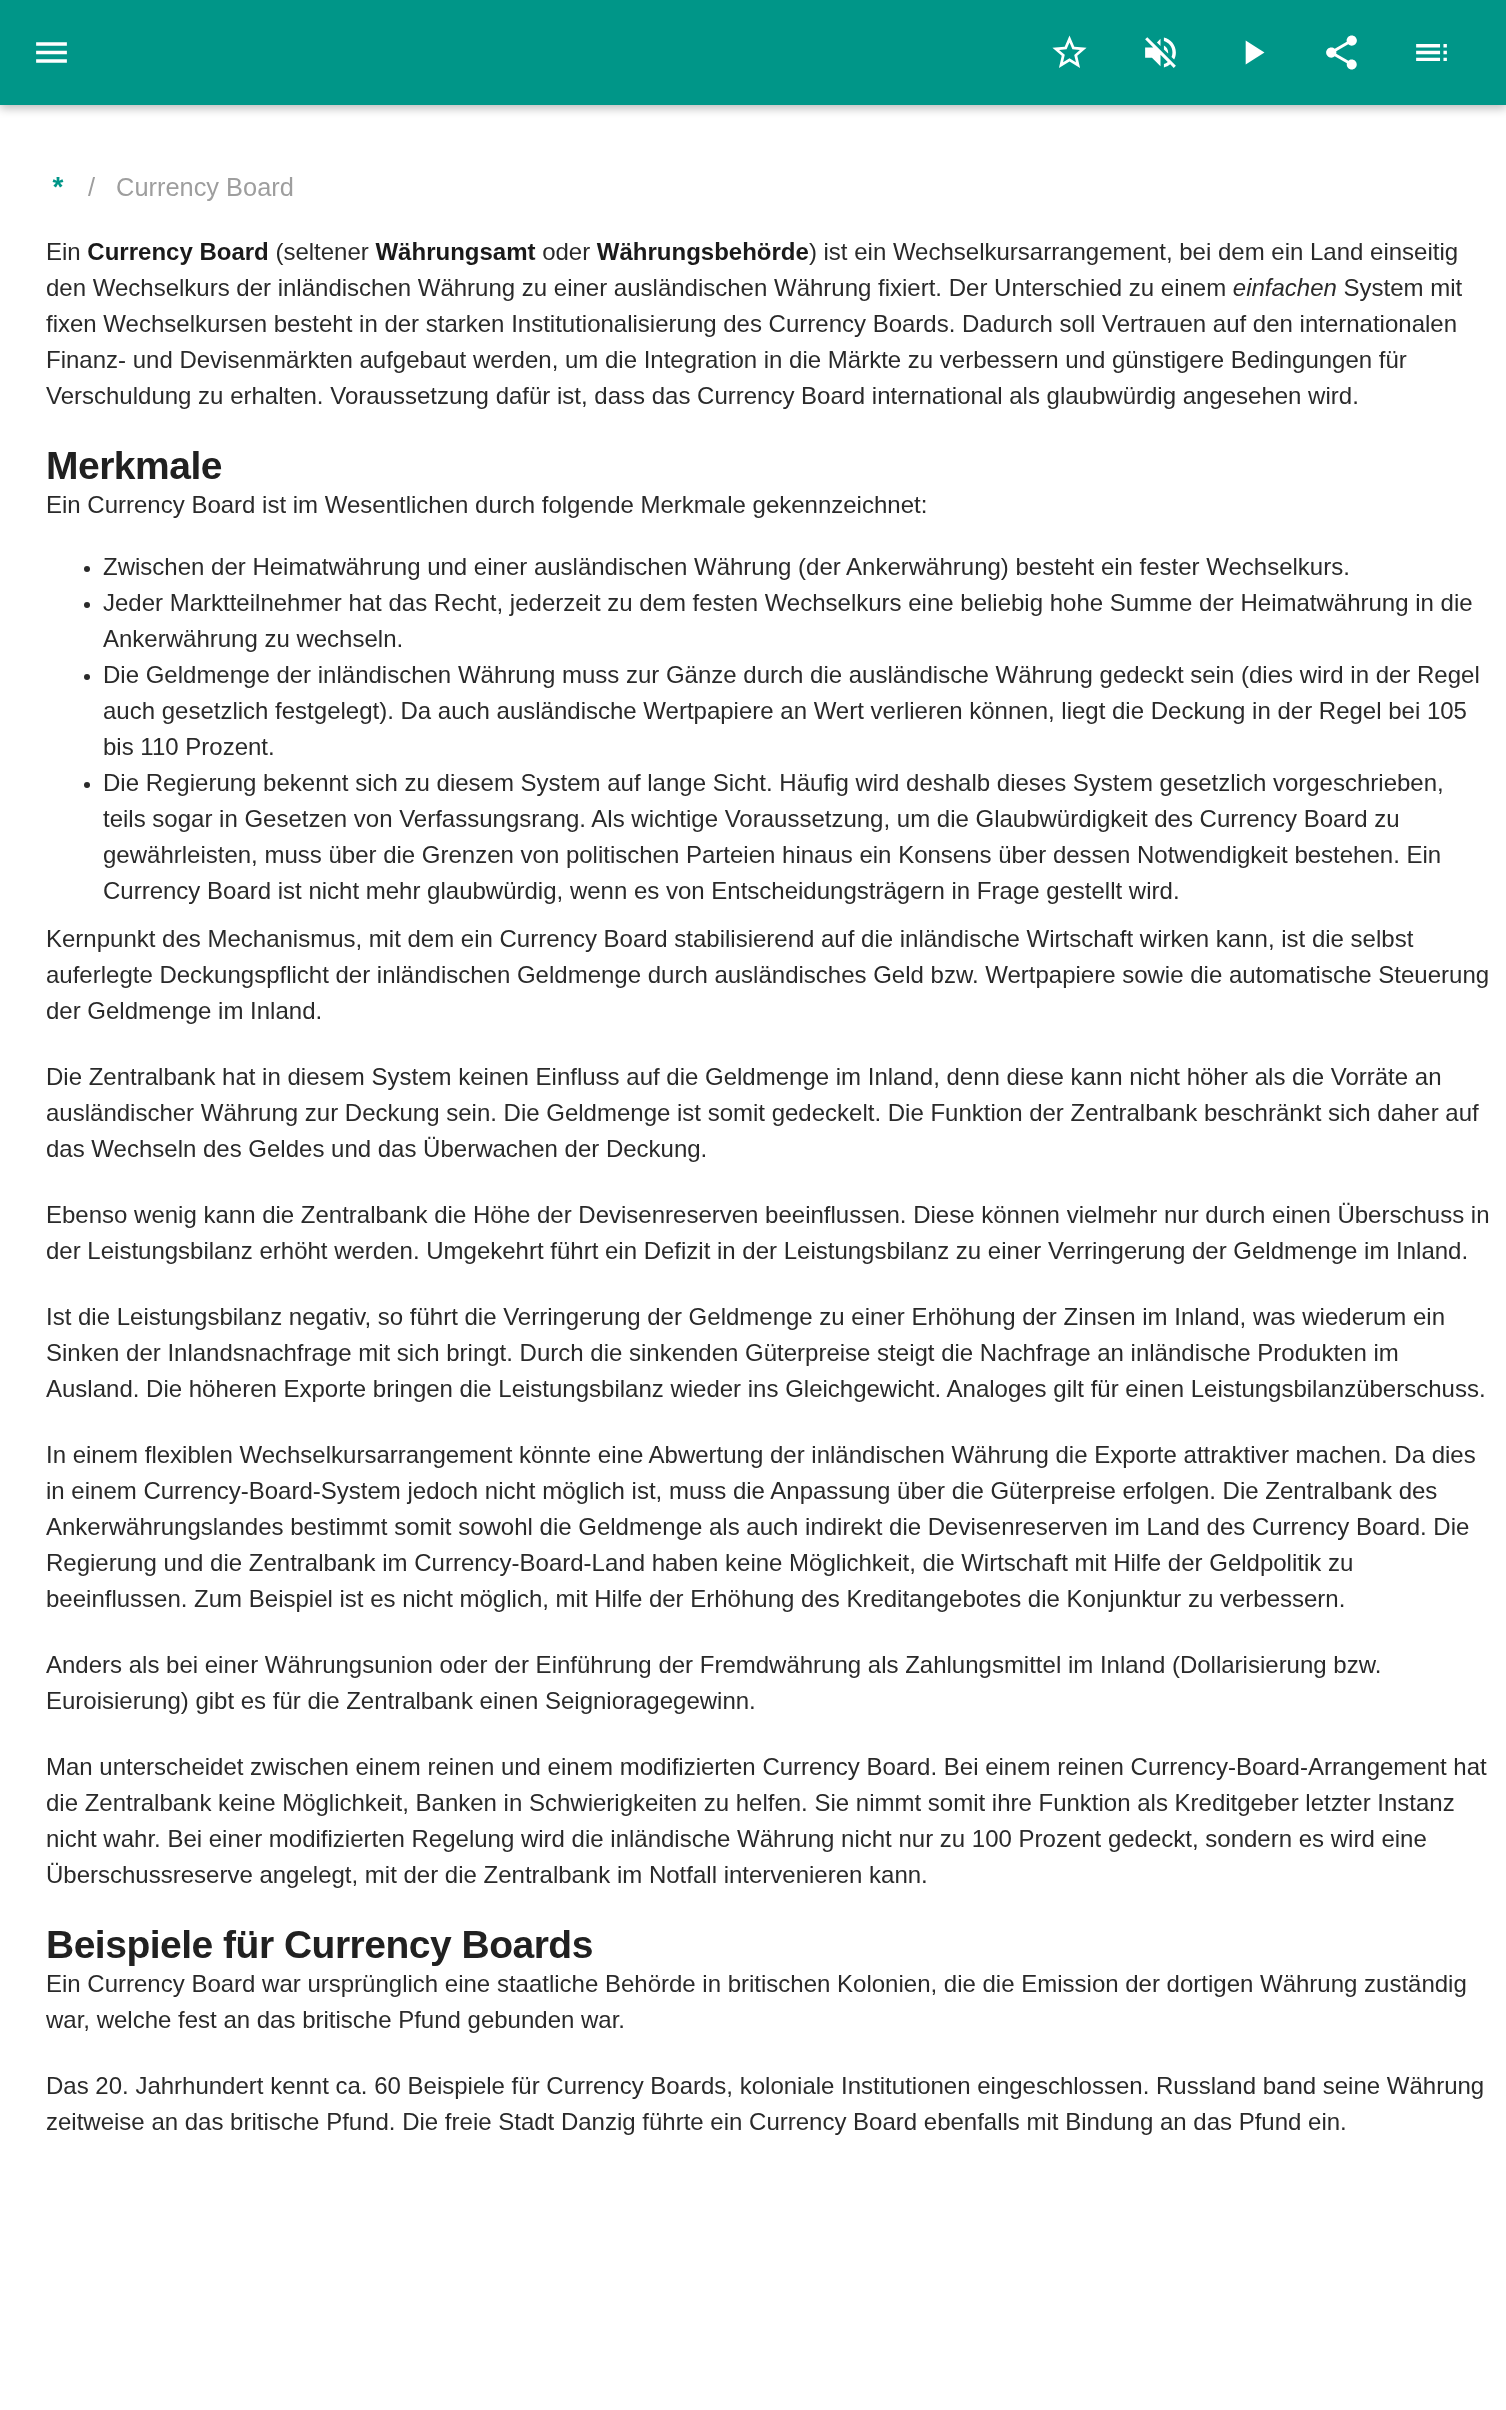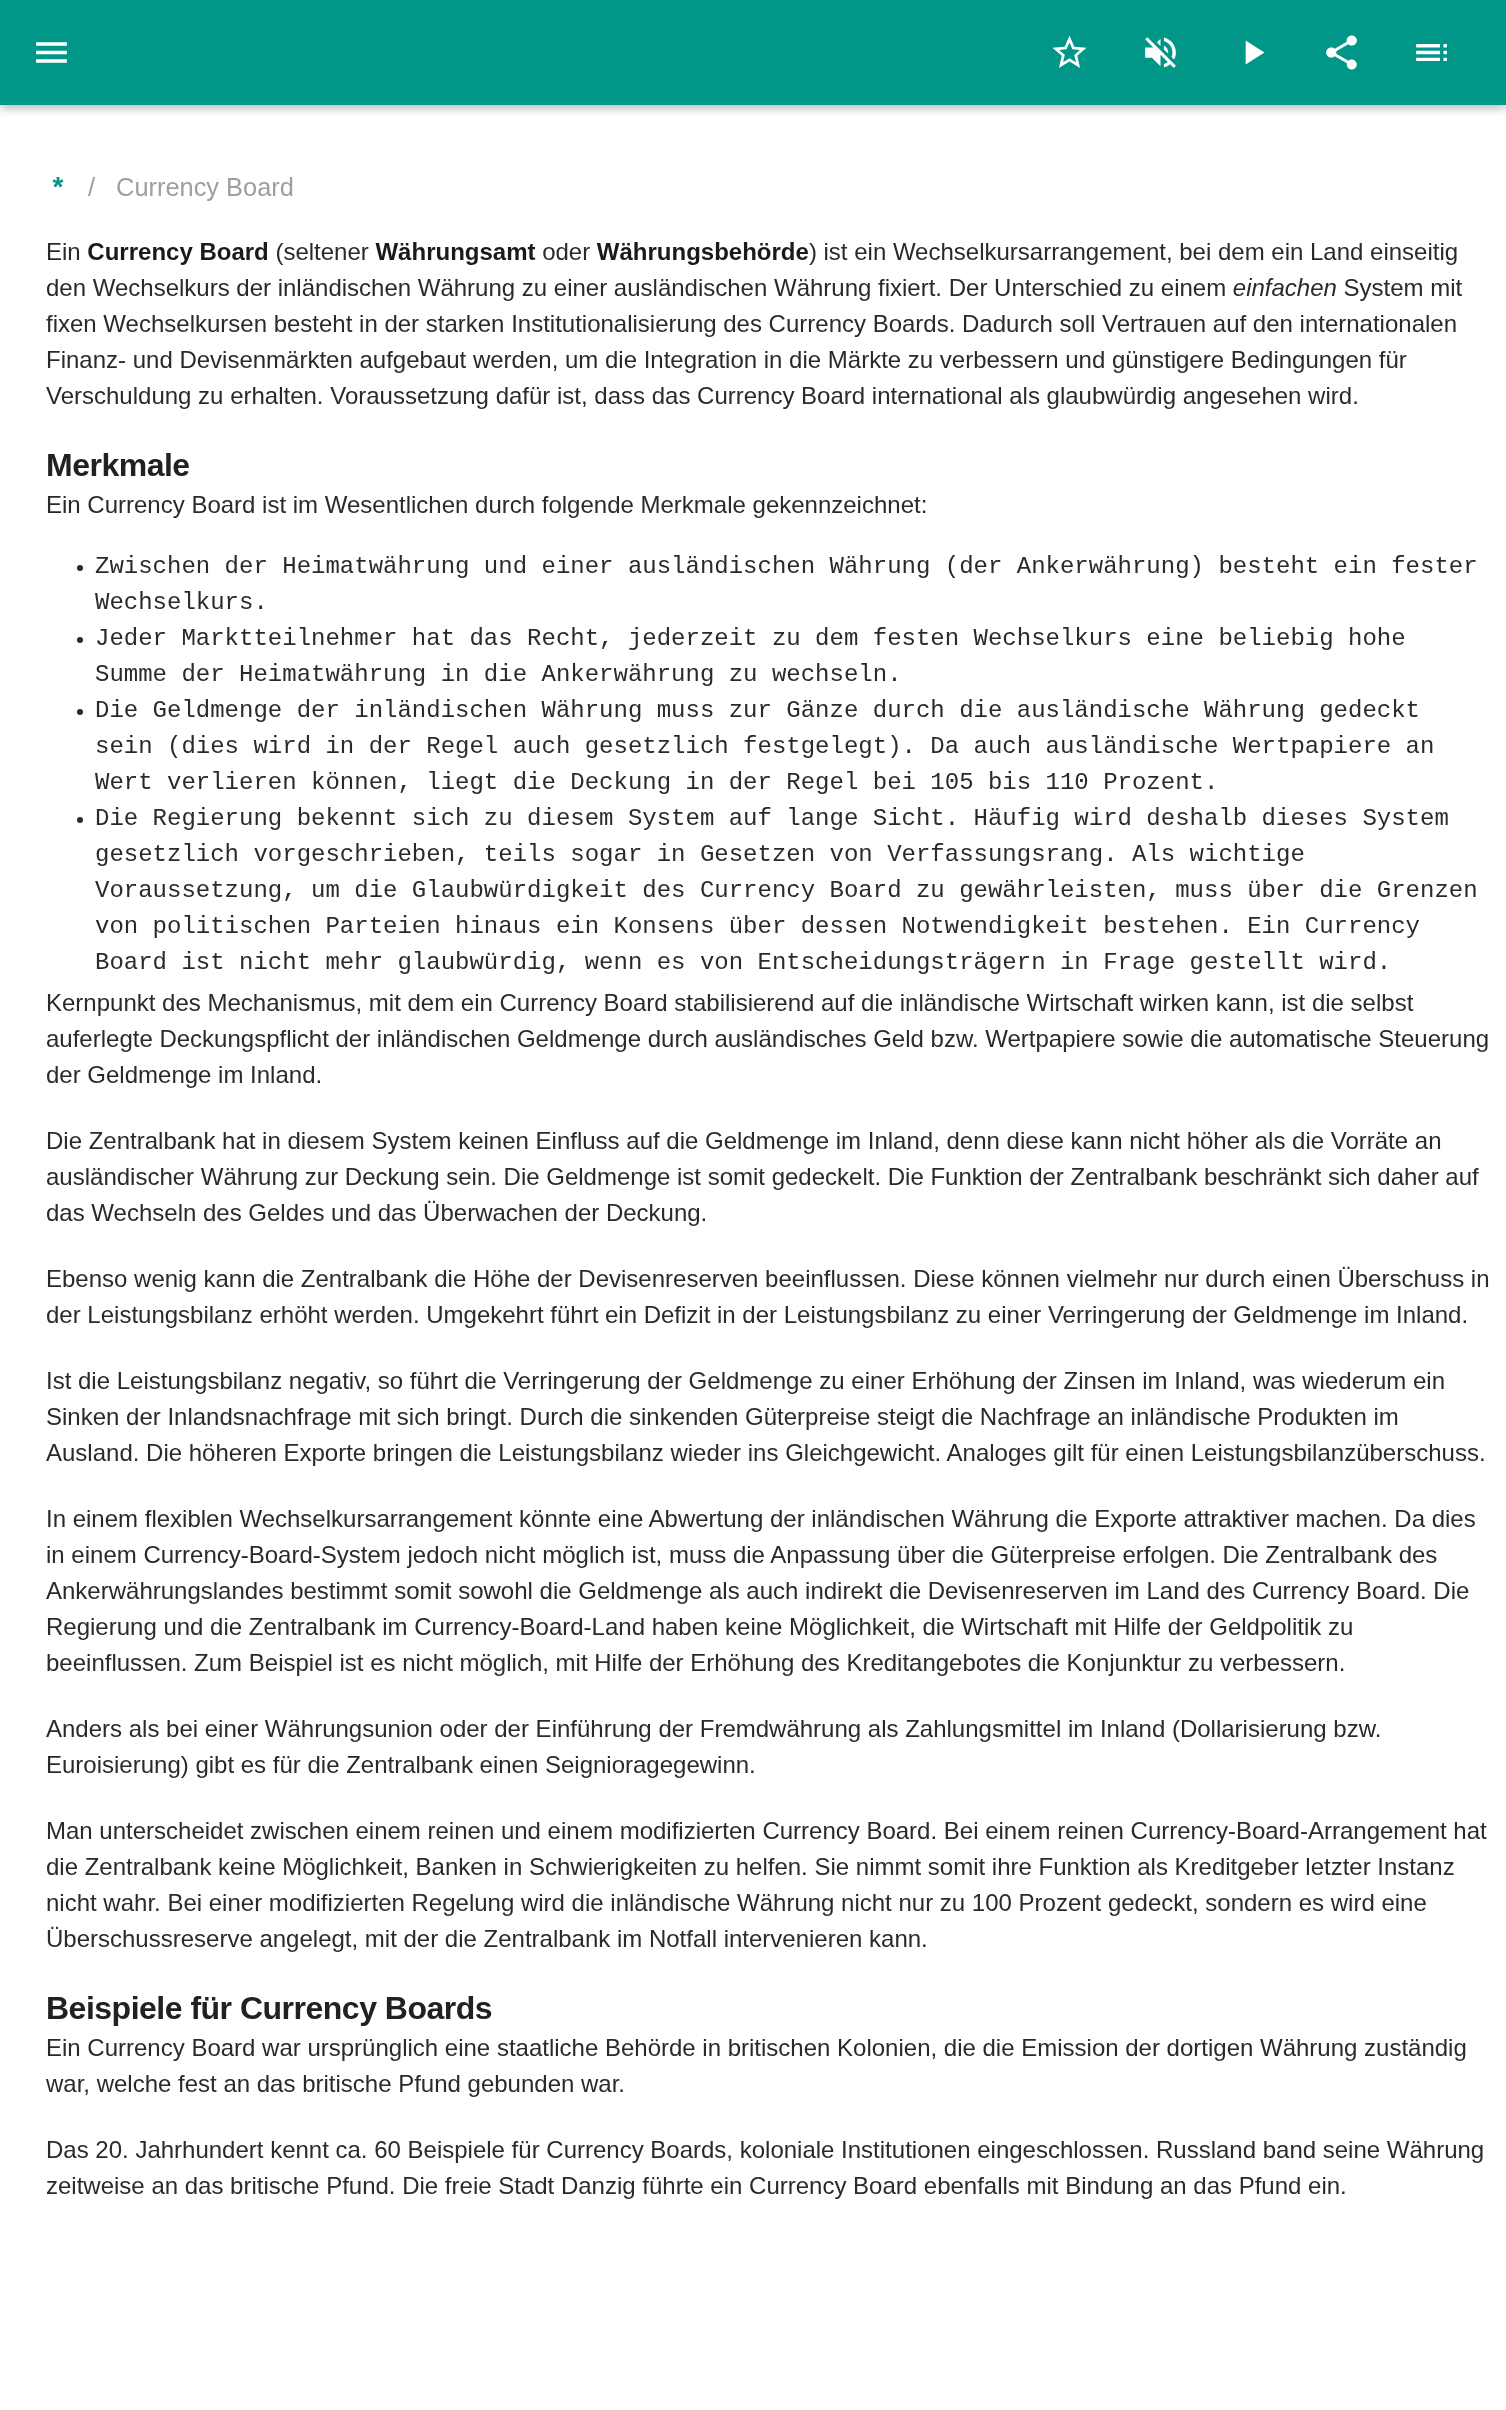--- a/index.html
+++ b/index.html
@@ -29,24 +29,24 @@
     display: flex; align-items: center;
   }
   .breadcrumb .home { color: #009688; font-size: 28px; font-weight: bold; cursor: pointer; }
   .breadcrumb .sep { margin: 0 21px 0 24.5px; }
   .article {
     position: absolute; left: 16px; top: 129px; width: 1450px;
     font-size: 24px; line-height: 36px; color: #2a2a2a;
   }
   .article p { margin: 0 0 30px 0; }
   .article h2 {
-    margin: 0; font-size: 32px; line-height: 43px; font-weight: bold; color: #212121;
+    margin: 0; font-size: 39px; line-height: 43px; font-weight: bold; color: #212121;
     letter-spacing: -0.5px;
   }
-  .article ul { margin: 4px; padding: 0 0 0 45px; font-family: Liberation Mono, monospace; }
+  .article ul { margin: 12px; padding: 0 0 0 45px; }
   .article li { margin: 0; padding: 0; }
   .article li::marker { font-size: 21px; }
   b { font-weight: bold; color: #1a1a1a; }
   i { font-style: italic; }
 </style>
 </head>
 <body>
 
 <header class="appbar">
   <div class="icon-btn" style="left:25.4px;">

